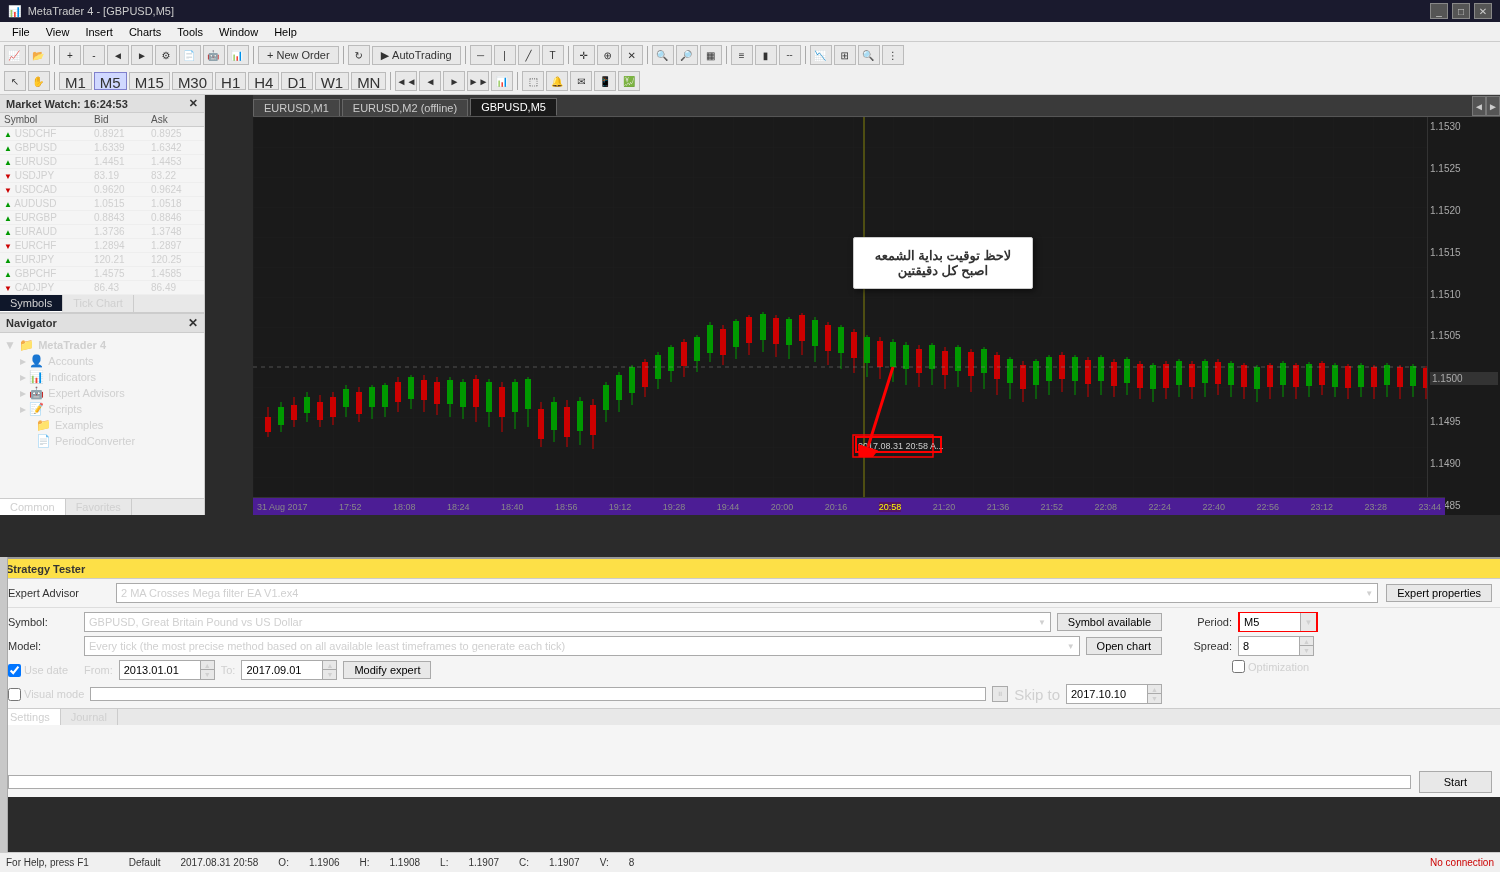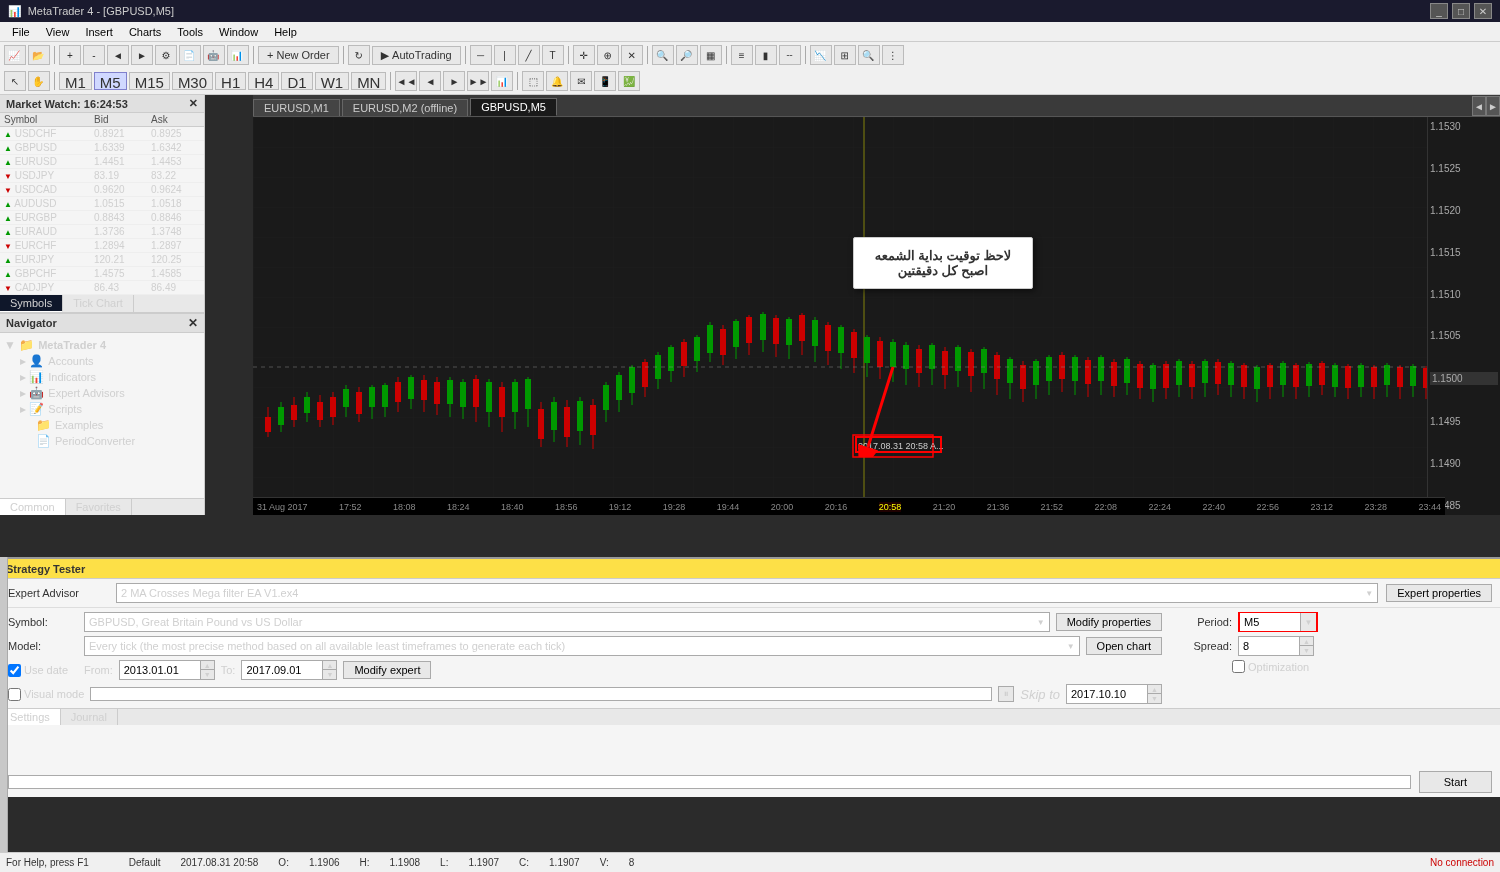--- a/index.html
+++ b/index.html
@@ -60,21 +60,21 @@
     .chart-area { flex: 1; display: flex; flex-direction: column; background: #1a1a1a; position: relative; }
     .chart-tabs { display: flex; background: #3a3a3a; border-bottom: 1px solid #555; height: 22px; align-items: flex-end; }
     .chart-tab { padding: 2px 10px; font-size: 11px; cursor: pointer; background: #444; border: 1px solid #666; border-bottom: none; color: #ccc; margin-right: 2px; }
     .chart-tab.active { background: #1a1a1a; color: #fff; border-bottom: 1px solid #1a1a1a; }
     .chart-scroll-left, .chart-scroll-right { width: 14px; height: 20px; background: #555; border: 1px solid #777; display: flex; align-items: center; justify-content: center; font-size: 10px; cursor: pointer; color: #ccc; margin-left: auto; }
     
     
     .chart-canvas { flex: 1; position: relative; background: #1a1a1a; overflow: hidden; }
     .chart-info { position: absolute; top: 4px; left: 4px; color: #aaa; font-size: 10px; }
     .chart-price-scale { position: absolute; right: 0; top: 0; bottom: 0; width: 73px; background: #1a1a1a; border-left: 1px solid #333; display: flex; flex-direction: column; justify-content: space-between; padding: 4px 2px; color: #aaa; font-size: 10px; }
-    .chart-time-scale { position: absolute; bottom: 0; left: 0; right: 55px; height: 18px; background: #000000; border-top: 1px solid #333; display: flex; align-items: center; justify-content: space-between; padding: 0 4px; color: #888; font-size: 9px; overflow: hidden; }
+    .chart-time-scale { position: absolute; bottom: 0; left: 0; right: 55px; height: 18px; background: #4c1d95; border-top: 1px solid #333; display: flex; align-items: center; justify-content: space-between; padding: 0 4px; color: #888; font-size: 9px; overflow: hidden; }
     
     
     .annotation-box { position: absolute; background: white; border: 1px solid #ccc; padding: 10px 14px; border-radius: 2px; font-size: 14px; color: #333; text-align: center; direction: rtl; font-weight: bold; box-shadow: 2px 2px 6px rgba(0,0,0,0.5); }
     
     
     .bottom-section { height: 240px; background: #f5f5f5; border-top: 2px solid #999; display: flex; flex-direction: column; }
     .strategy-header { display: flex; align-items: center; background: #fde047; border-bottom: 1px solid #ccc; height: 20px; padding: 0 6px; }
     
     
     .status-bar { height: 20px; background: #f0f0f0; border-top: 1px solid #ccc; display: flex; align-items: center; padding: 0 6px; font-size: 10px; color: #333; gap: 20px; position: absolute; bottom: 0; left: 0; right: 0; }
@@ -693,21 +693,21 @@
   <div style="display:flex; padding:4px 8px; gap:10px;">
 
     <div style="flex:1; display:flex; flex-direction:column; gap:4px;">
 
       <div style="display:flex; align-items:center; gap:6px;">
         <span style="width:70px; font-size:11px; color:#333;">Symbol:</span>
         <div style="flex:1; display:flex; align-items:center; background:white; border:1px solid #aaa; height:20px; padding:0 4px; font-size:11px;">
           <span>GBPUSD, Great Britain Pound vs US Dollar</span>
           <span style="margin-left:auto; font-size:8px;">▼</span>
         </div>
-        <button style="padding:2px 10px; font-size:11px; background:#e8e8e8; border:1px solid #aaa; cursor:pointer;">Modify properties</button>
+        <button style="padding:2px 10px; font-size:11px; background:#e8e8e8; border:1px solid #aaa; cursor:pointer;">Symbol available</button>
       </div>
 
       <div style="display:flex; align-items:center; gap:6px;">
         <span style="width:70px; font-size:11px; color:#333;">Model:</span>
         <div style="flex:1; display:flex; align-items:center; background:white; border:1px solid #aaa; height:20px; padding:0 4px; font-size:11px;">
           <span style="overflow:hidden; white-space:nowrap; text-overflow:ellipsis;">Every tick (the most precise method based on all available least timeframes to generate each tick)</span>
           <span style="margin-left:auto; font-size:8px;">▼</span>
         </div>
         <button style="padding:2px 10px; font-size:11px; background:#e8e8e8; border:1px solid #aaa; cursor:pointer;">Open chart</button>
       </div>
@@ -736,21 +736,21 @@
         <button style="padding:2px 10px; font-size:11px; background:#e8e8e8; border:1px solid #aaa; cursor:pointer;">Modify expert</button>
       </div>
 
       <div style="display:flex; align-items:center; gap:6px;">
         <label style="display:flex; align-items:center; gap:3px; font-size:11px; min-width:70px;">
           <input type="checkbox" style="">
           <span>Visual mode</span>
         </label>
         <div style="flex:1; background:white; border:1px solid #aaa; height:14px;"></div>
         <div style="width:16px; height:16px; background:#e8e8e8; border:1px solid #aaa; display:flex; align-items:center; justify-content:center; cursor:pointer; font-size:10px;">⏸</div>
-        <span style="font-size:13px;font-style:italic;">Skip to</span>
+        <span style="font-size:15px;">Skip to</span>
         <div style="display:flex; align-items:center; background:white; border:1px solid #aaa; height:20px;">
           <input type="text" value="2017.10.10" style="width: 80px; border: none; height: 18px; font-size: 11px; padding: 0px 4px;">
           <div style="display:flex; flex-direction:column;">
             <div style="width:14px; height:9px; background:#e8e8e8; border-left:1px solid #aaa; border-bottom:1px solid #aaa; display:flex; align-items:center; justify-content:center; font-size:7px; cursor:pointer;">▲</div>
             <div style="width:14px; height:9px; background:#e8e8e8; border-left:1px solid #aaa; display:flex; align-items:center; justify-content:center; font-size:7px; cursor:pointer;">▼</div>
           </div>
         </div>
       </div>
     </div>
 

